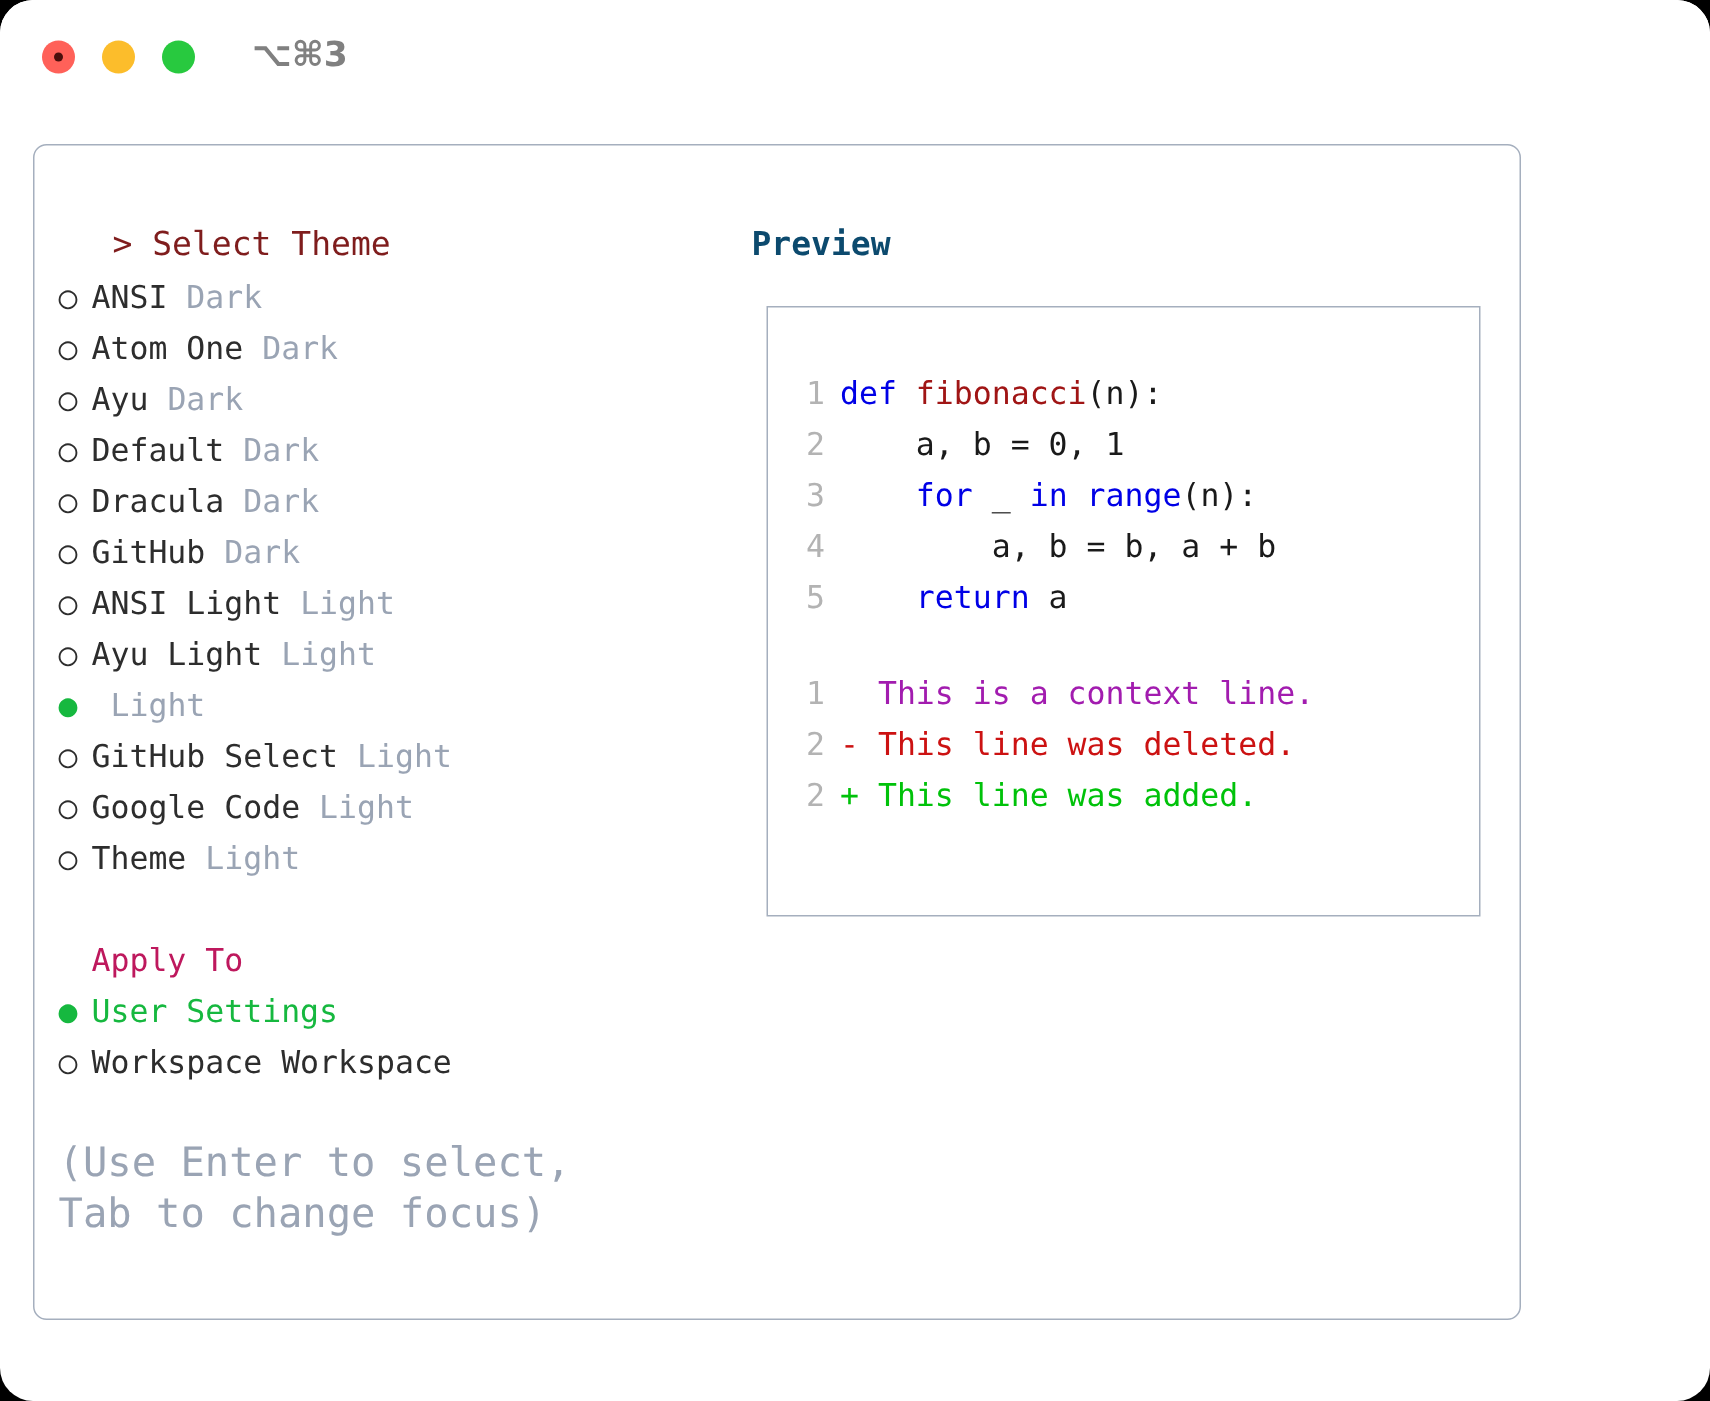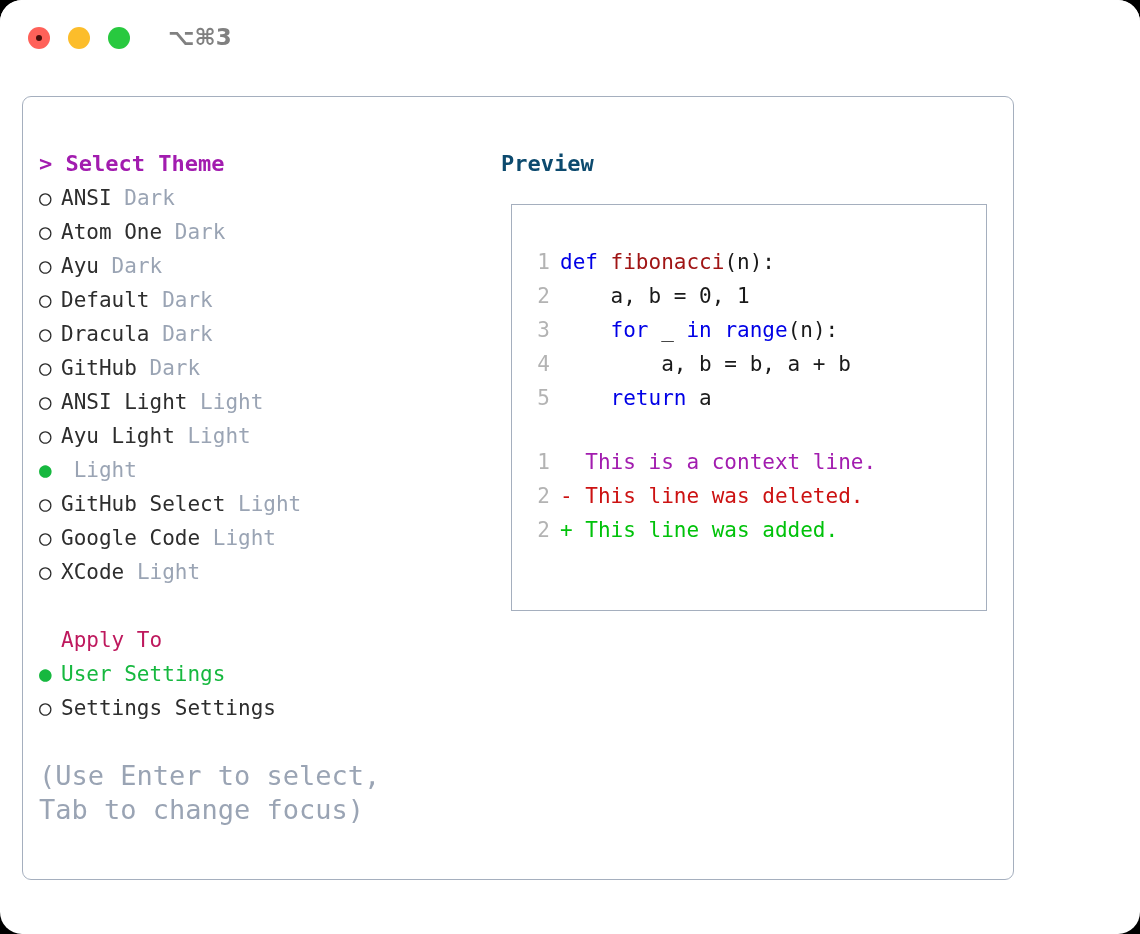--- a/index.html
+++ b/index.html
@@ -65,24 +65,25 @@
 
   
   #left-col {
     position: absolute;
     left: 16px; top: 50px;
     width: 450px;
   }
 
   .hdr {
     font-size: 22px;
-    font-weight: bold;
-    color: #a21caf;
-    line-height: 34px;
-    white-space: pre;
+    font-weight: normal;
+    color: #7f1d1d;
+    line-height: 34px;
+    white-space: pre;
+    margin-left: 36px;
   }
   #select-theme-header { letter-spacing: 0px; }
 
   .opt-row {
     display: flex;
     align-items: baseline;
     line-height: 34px;
     font-size: 21px;
     white-space: pre;
   }
@@ -189,28 +190,28 @@
           <div class="opt-row"><span class="bullet">○</span><span class="opt-label">Atom One</span><span class="opt-label"> </span><span class="opt-badge">Dark</span></div>
           <div class="opt-row"><span class="bullet">○</span><span class="opt-label">Ayu</span><span class="opt-label"> </span><span class="opt-badge">Dark</span></div>
           <div class="opt-row"><span class="bullet">○</span><span class="opt-label">Default</span><span class="opt-label"> </span><span class="opt-badge">Dark</span></div>
           <div class="opt-row"><span class="bullet">○</span><span class="opt-label">Dracula</span><span class="opt-label"> </span><span class="opt-badge">Dark</span></div>
           <div class="opt-row"><span class="bullet">○</span><span class="opt-label">GitHub</span><span class="opt-label"> </span><span class="opt-badge">Dark</span></div>
           <div class="opt-row"><span class="bullet">○</span><span class="opt-label">ANSI Light</span><span class="opt-label"> </span><span class="opt-badge">Light</span></div>
           <div class="opt-row"><span class="bullet">○</span><span class="opt-label">Ayu Light</span><span class="opt-label"> </span><span class="opt-badge">Light</span></div>
           <div class="opt-row selected"><span class="bullet sel">●</span><span class="opt-label"> </span><span class="opt-badge">Light</span></div>
           <div class="opt-row"><span class="bullet">○</span><span class="opt-label">GitHub Select</span><span class="opt-label"> </span><span class="opt-badge">Light</span></div>
           <div class="opt-row"><span class="bullet">○</span><span class="opt-label">Google Code</span><span class="opt-label"> </span><span class="opt-badge">Light</span></div>
-          <div class="opt-row"><span class="bullet">○</span><span class="opt-label">XCode</span><span class="opt-label"> </span><span class="opt-badge">Light</span></div>
+          <div class="opt-row"><span class="bullet">○</span><span class="opt-label">Theme</span><span class="opt-label"> </span><span class="opt-badge">Light</span></div>
         </div>
 
       <div id="apply-to-header">Apply To</div>
 
       <div id="apply-list">
           <div class="opt-row selected"><span class="bullet sel">●</span><span class="opt-label">User Settings</span></div>
-          <div class="opt-row"><span class="bullet">○</span><span class="opt-label">Settings Settings</span></div>
+          <div class="opt-row"><span class="bullet">○</span><span class="opt-label">Workspace Workspace</span></div>
         </div>
 
       <div id="hint">(Use Enter to select, Tab to change focus)</div>
     </div>
 
     <div id="right-col">
       <div id="preview-header">Preview</div>
 
       <div id="code-box">
         <div id="code-inner">

